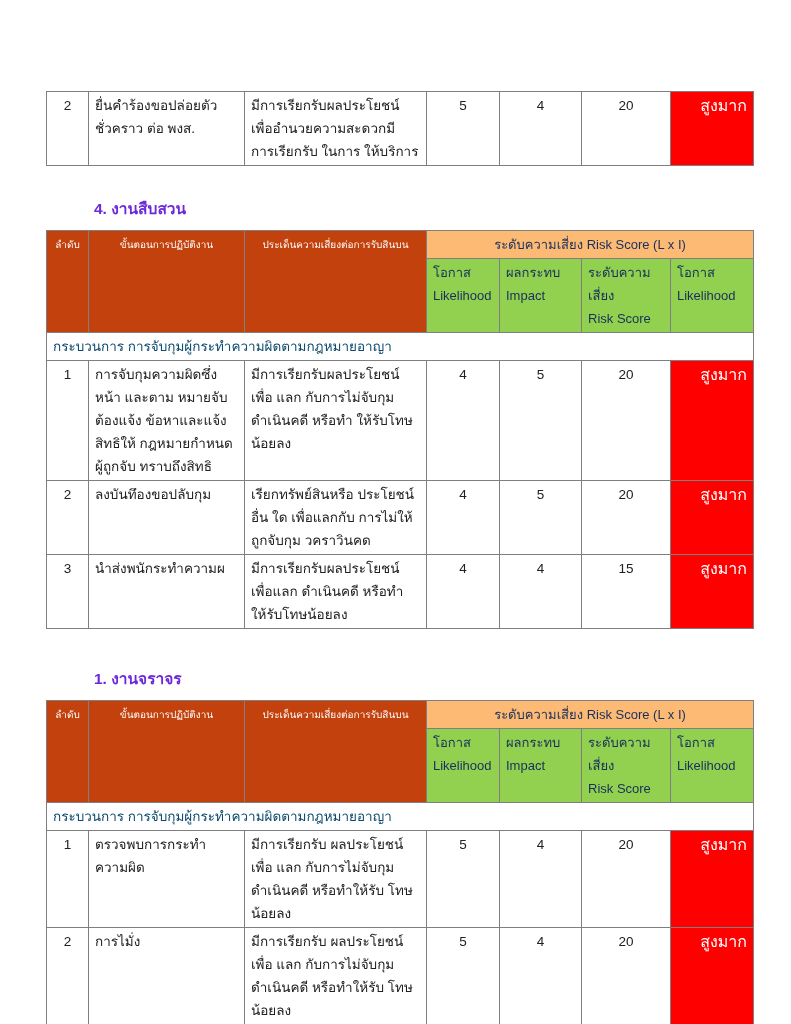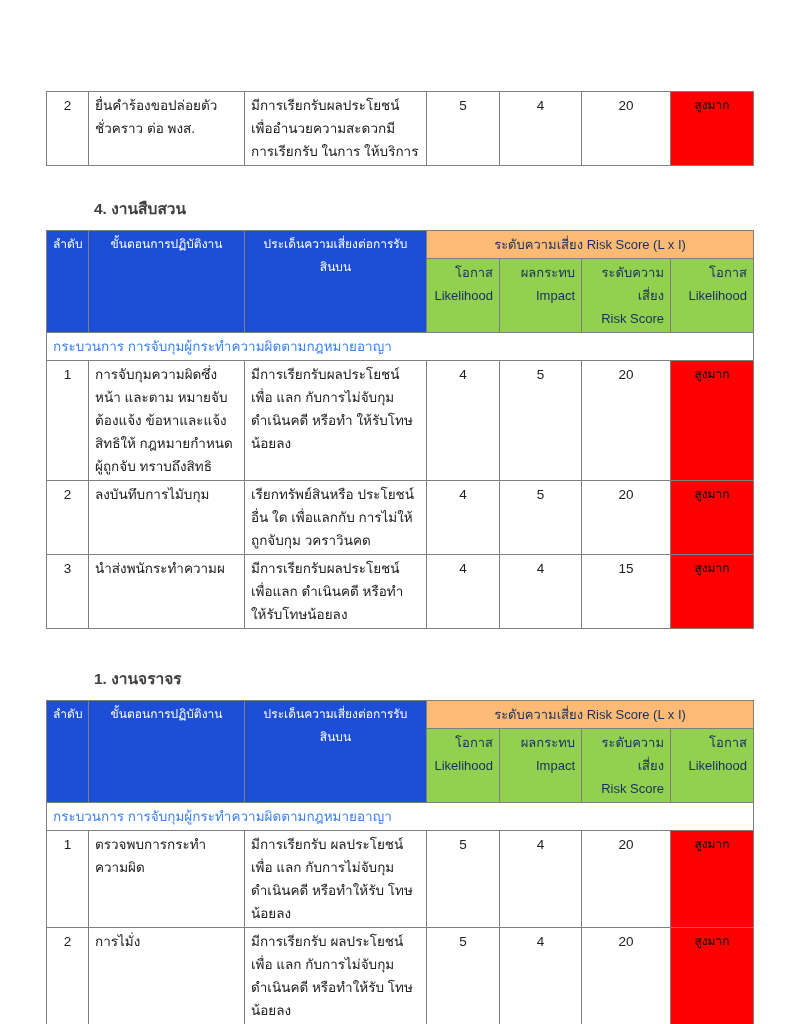--- a/index.html
+++ b/index.html
@@ -28,74 +28,74 @@
     border: 1px solid #7f7f7f;
     padding: 2px 6px;
     vertical-align: top;
     line-height: 23px;
     font-weight: normal;
     box-sizing: border-box;
     overflow: hidden;
   }
   
   th.navy {
-    background: #1d4ed8;
+    background: #c2410c;
     color: #ffffff;
     border: 1px solid #3f5ca0;
     border-bottom: 1px solid #7f7f7f;
     vertical-align: middle;
     text-align: center;
-    font-size: 12px;
+    font-size: 10px;
   }
   th.navy.first { border-left: 1px solid #7f7f7f; }
   
   th.orange {
     background: #fdba74;
     color: #17305c;
     text-align: center;
     vertical-align: middle;
     height: 23px;
     font-size: 13px;
     padding: 0 4px;
   }
   
   th.green {
     background: #92D050;
     color: #17305c;
-    text-align: right;
+    text-align: left;
     vertical-align: middle;
     height: 48px;
     font-size: 13px;
     padding: 1px 2px;
     line-height: 22px;
   }
   td.process {
     font-weight: bold;
-    color: #3b82f6;
+    color: #0c4a6e;
     height: 27px;
     padding-left: 6px;
     line-height: 24px;
     margin-left: 36px;
   }
   td.idx, td.num {
     text-align: center;
     padding-top: 3px;
   }
   td.level {
     background: #FF0000;
-    color: #000000;
-    text-align: center;
-    font-size: 12px;
+    color: #ffffff;
+    text-align: right;
+    font-size: 16px;
     padding-top: 4px;
     line-height: 20px;
   }
   .section-title {
     font-weight: bold;
     font-size: 15.5px;
-    color: #404040;
+    color: #6d28d9;
     margin: 30px 0 9px 48px;
   }
   .gap-top { margin-top: 0; }
   tr.h69  td { height: 69px; }
   tr.h119 td { height: 119px; }
   tr.h70  td { height: 70px; }
   tr.h46  td { height: 46px; }
   tr.h72  td { height: 72px; }
 </style>
 </head>
@@ -170,21 +170,21 @@
       <td class="idx">1</td>
       <td>การจับกุมความผิดซึ่งหน้า และตาม หมายจับ ต้องแจ้ง ข้อหาและแจ้งสิทธิให้ กฎหมายกำหนด ผู้ถูกจับ ทราบถึงสิทธิ</td>
       <td>มีการเรียกรับผลประโยชน์เพื่อ แลก กับการไม่จับกุม ดำเนินคดี หรือทำ ให้รับโทษ น้อยลง</td>
       <td class="num">4</td>
       <td class="num">5</td>
       <td class="num">20</td>
       <td class="level">สูงมาก</td>
     </tr>
     <tr class="h70">
       <td class="idx">2</td>
-      <td>ลงบันทึบการไมับกุม</td>
+      <td>ลงบันทึองขอปลับกุม</td>
       <td>เรียกทรัพย์สินหรือ ประโยชน์อื่น ใด เพื่อแลกกับ การไม่ให้ถูกจับกุม วคราวินคด</td>
       <td class="num">4</td>
       <td class="num">5</td>
       <td class="num">20</td>
       <td class="level">สูงมาก</td>
     </tr>
     <tr class="h46">
       <td class="idx">3</td>
       <td>นำส่งพนักระทำความผ</td>
       <td>มีการเรียกรับผลประโยชน์ เพื่อแลก ดำเนินคดี หรือทำ ให้รับโทษน้อยลง</td>

